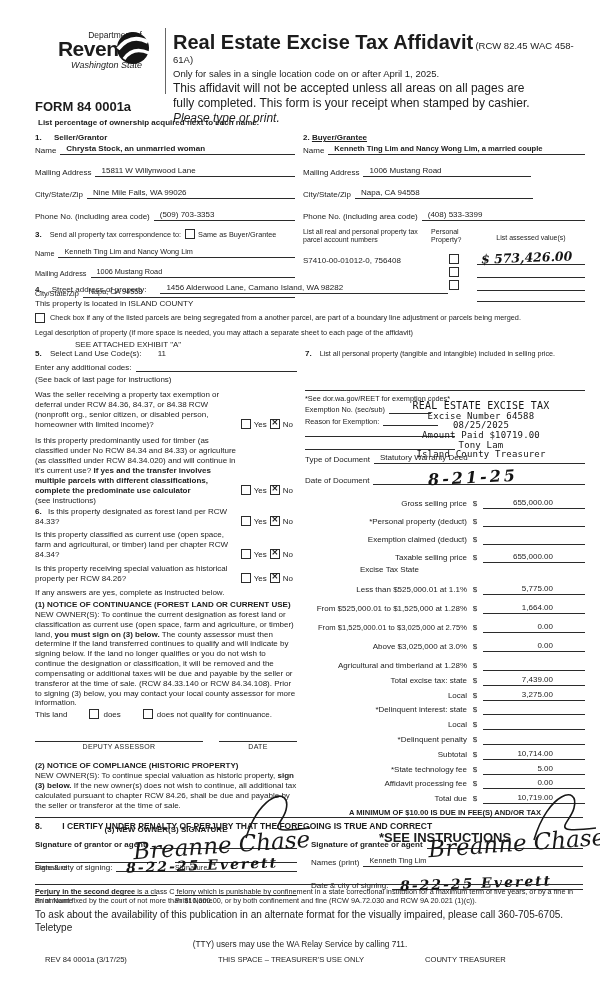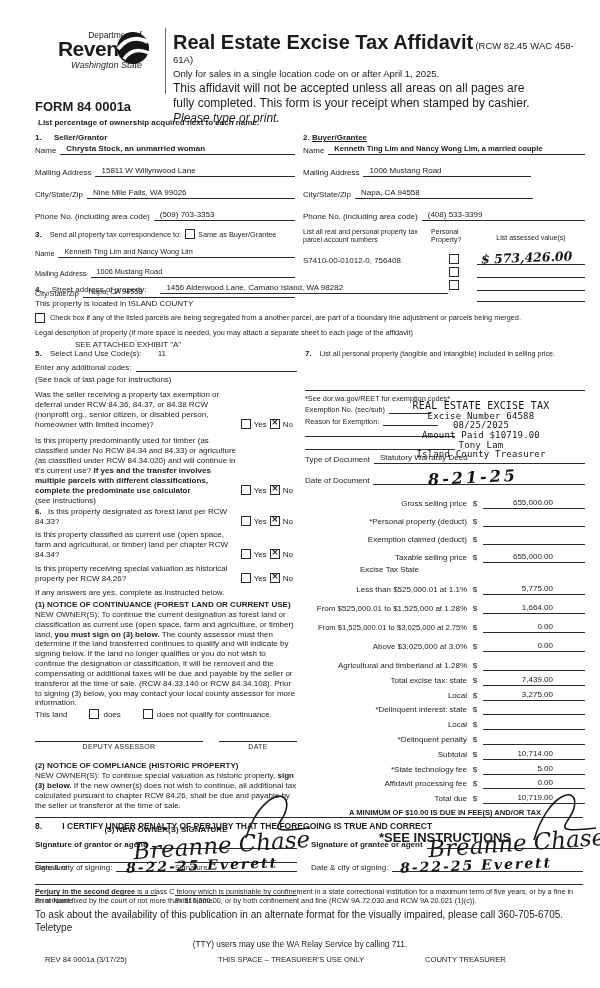--- a/index.html
+++ b/index.html
@@ -450,20 +450,24 @@
             <span class="hand b" style="position:absolute;left:10px;bottom:-2px;font-size:14px;white-space:nowrap;transform:rotate(-2deg);letter-spacing:2px;">8-22-25  Everett</span>
           </span>
         </div>
       </div>
       <div style="width:272px;margin-left:14px;">
         <div class="frow">
           <span class="b lbl">Signature of grantee or agent</span>
           <span class="val" style="height:10px;"></span>
         </div>
         <div class="frow" style="margin-top:7px;">
+          <span class="lbl">Names (print)</span>
+          <span class="val sm">Kenneth Ting Lim</span>
+        </div>
+        <div class="frow" style="margin-top:7px;">
           <span class="lbl">Date &amp; city of signing:</span>
           <span class="val" style="height:14px;position:relative;">
             <span class="hand b" style="position:absolute;left:8px;bottom:-2px;font-size:14px;white-space:nowrap;transform:rotate(-2deg);letter-spacing:2px;">8-22-25 Everett</span>
           </span>
         </div>
       </div>
     </div>
   </div>
 
   <span class="sigscript" style="left:133px;top:832px;">Breanne Chase</span>

